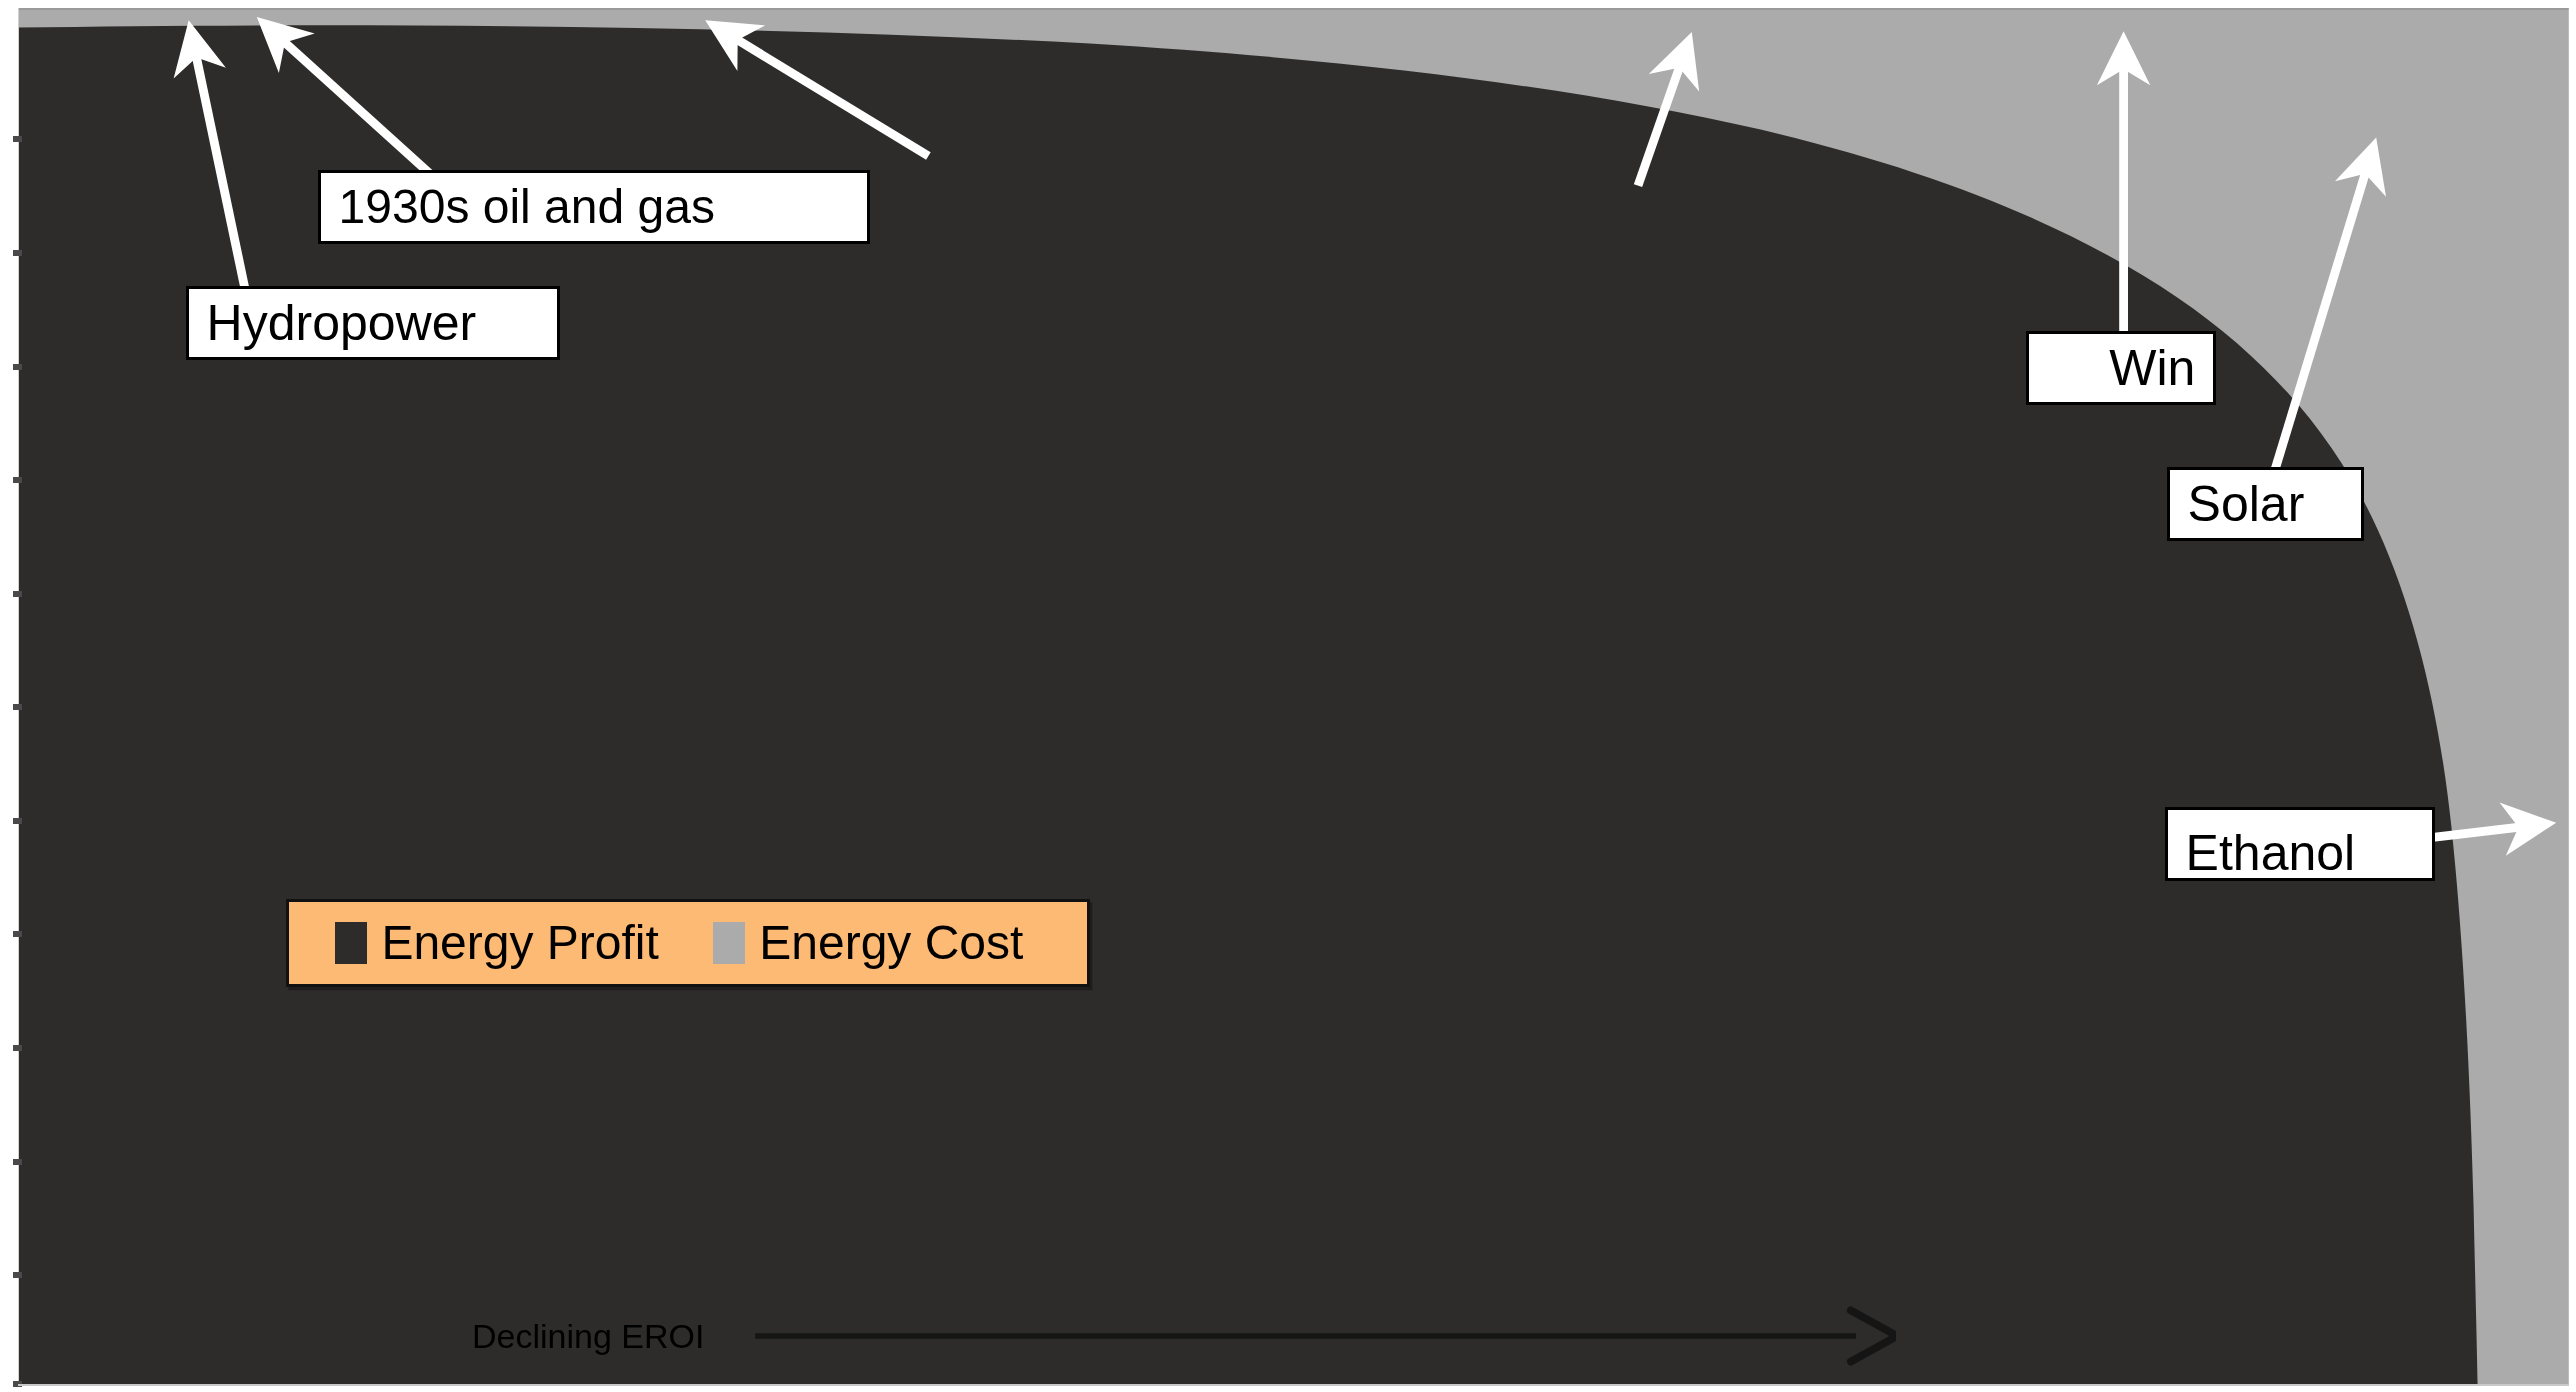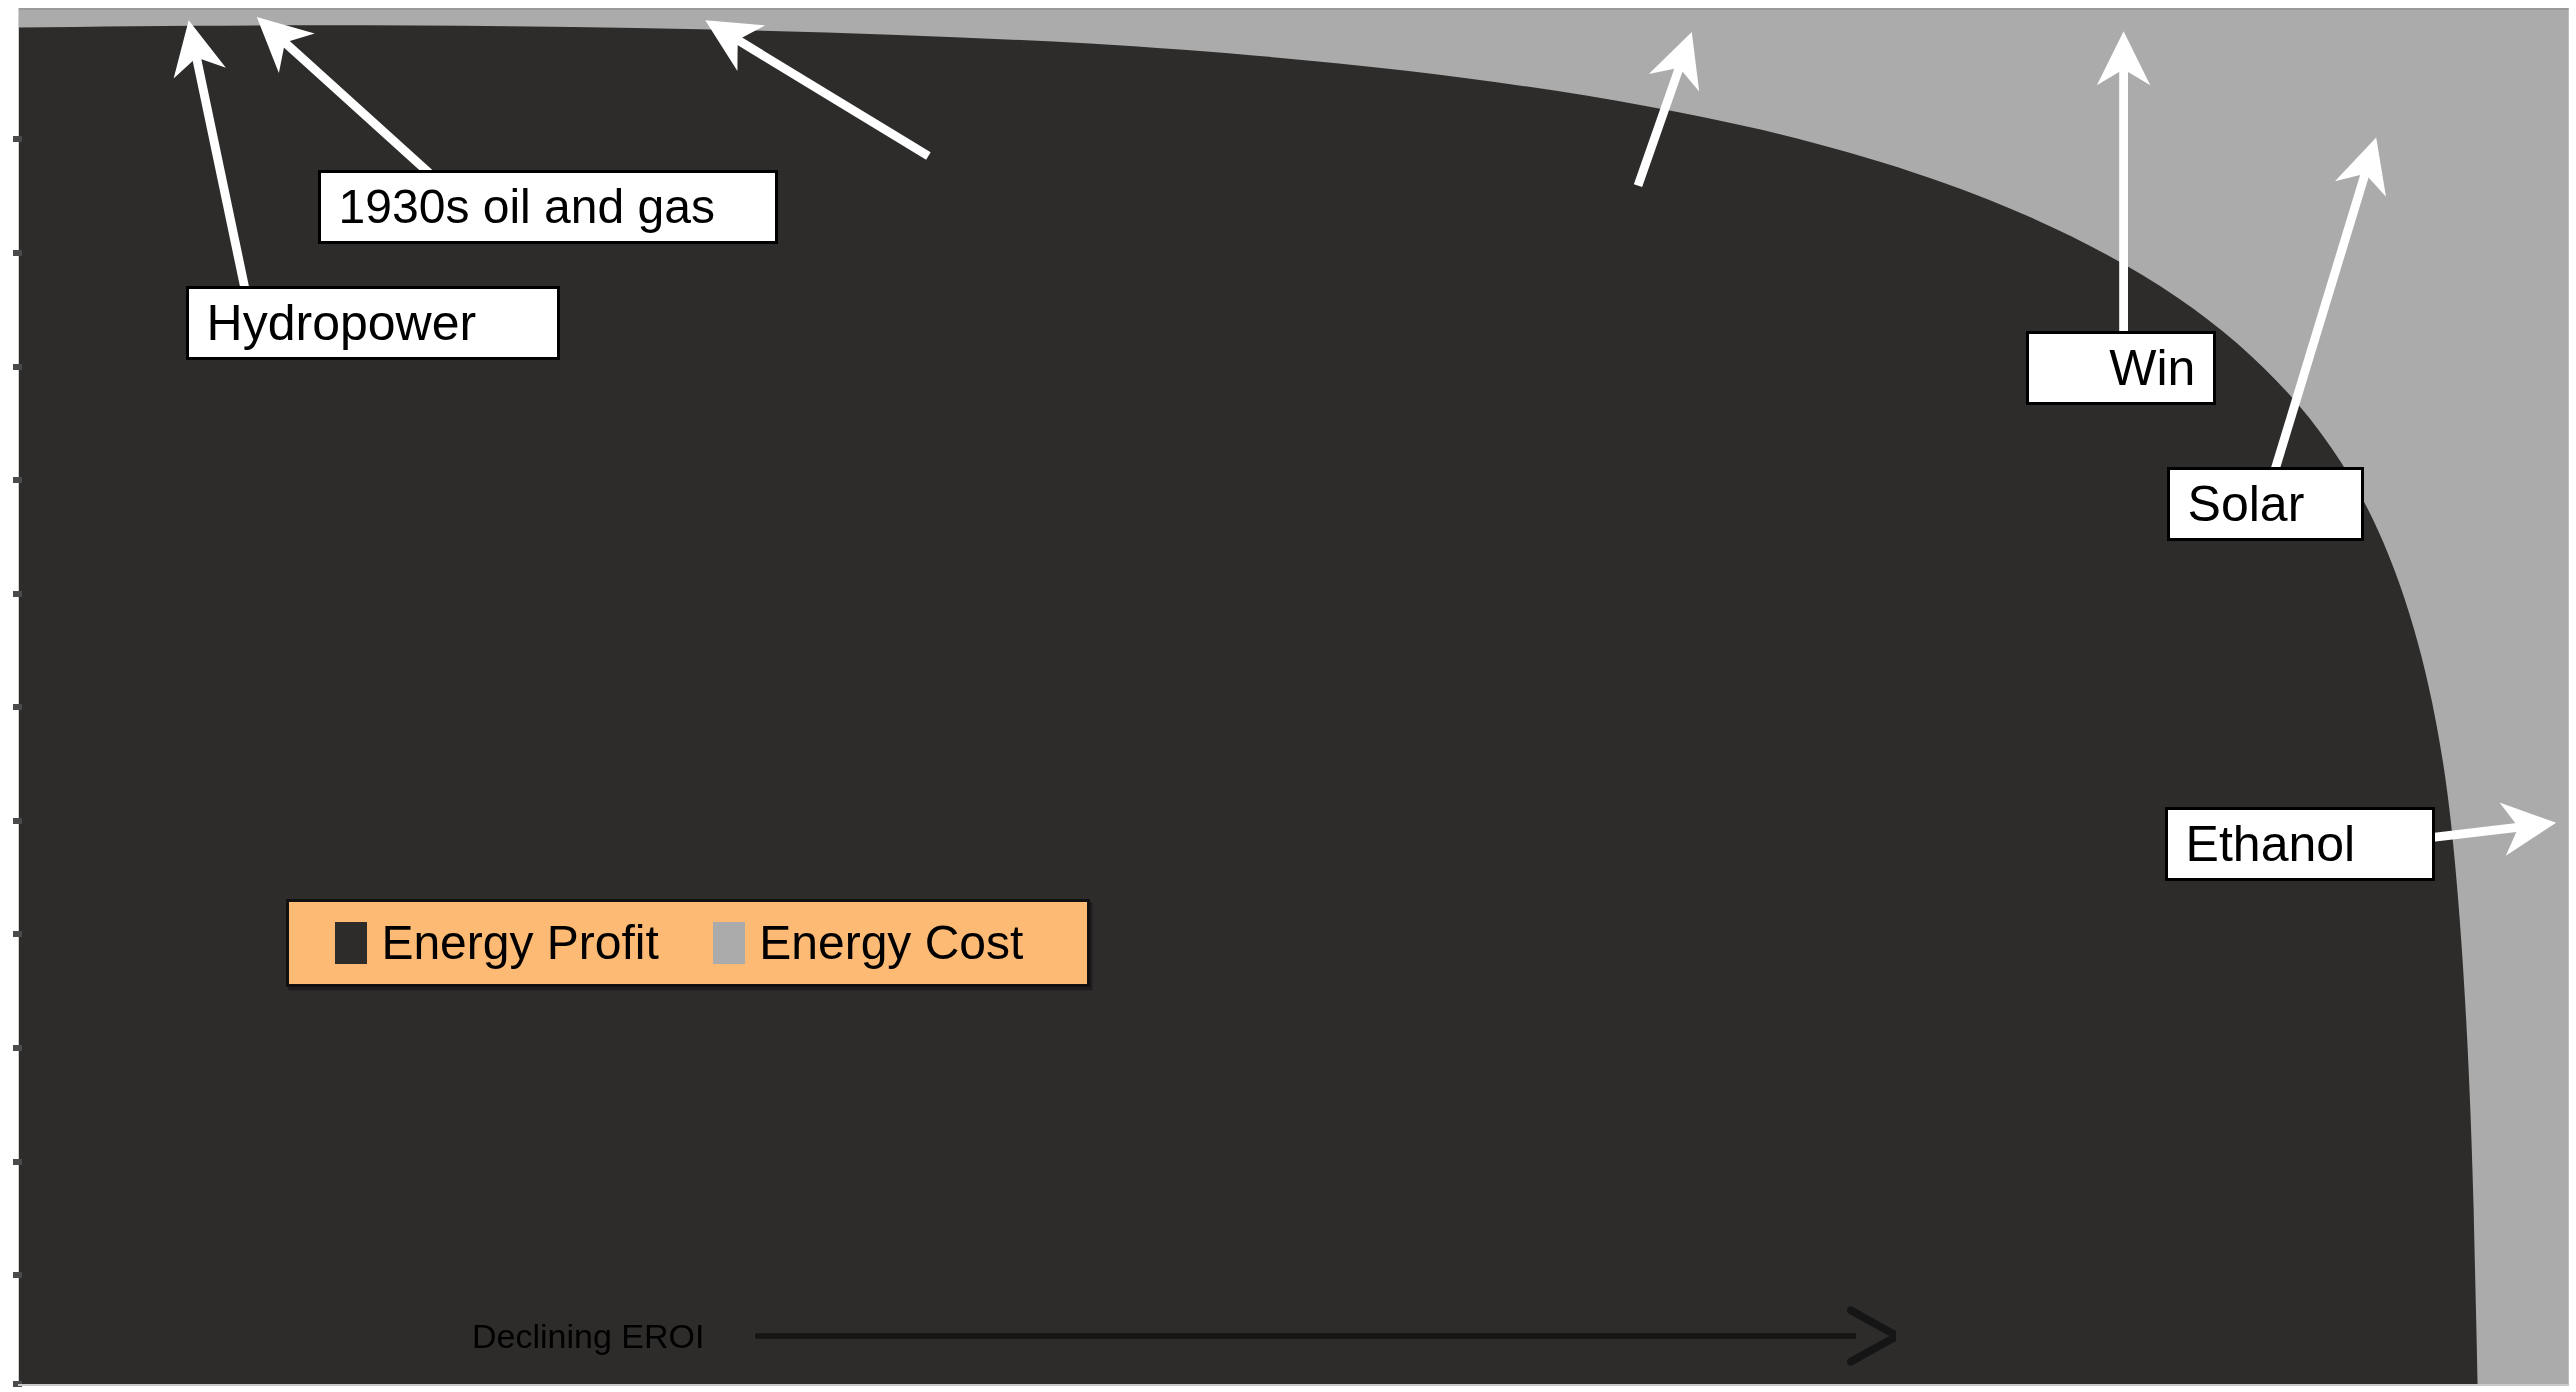--- a/index.html
+++ b/index.html
@@ -137,35 +137,35 @@
       <line x1="2843" y1="588" x2="2966" y2="184" marker-end="url(#wtip)"></line>
 
       <line x1="3030" y1="1048" x2="3182" y2="1030" marker-end="url(#wtip)"></line>
     </g>
   </svg>
 
   <div class="callout" style="left:186px;top:286px;width:374px;height:74px;">
     <span style="font-size:50px;">Hydropower</span>
   </div>
 
-  <div class="callout" style="left:318px;top:170px;width:460px;height:74px;">
+  <div class="callout" style="left:318px;top:170px;width:552px;height:74px;">
     <span style="font-size:48px;">1930s oil and gas</span>
   </div>
 
 
 
   <div class="callout" style="left:2026px;top:331px;width:190px;height:74px;justify-content:flex-end;">
     <span style="font-size:50px;">Win</span>
   </div>
 
   <div class="callout" style="left:2167px;top:467px;width:197px;height:74px;">
     <span style="font-size:50px;">Solar</span>
   </div>
 
-  <div class="callout" style="left:2165px;top:807px;width:270px;height:74px;">
+  <div class="callout" style="left:2165px;top:807px;width:270px;height:74px;align-items:flex-end;">
     <span style="font-size:50px;">Ethanol</span>
   </div>
 
   <div id="legend">
     <div class="legend-item">
       <span class="swatch" style="background:#2E2C2B;"></span>
       <span class="legend-text">Energy Profit</span>
     </div>
     <div class="legend-item">
       <span class="swatch" style="background:#ABABAB;"></span>

